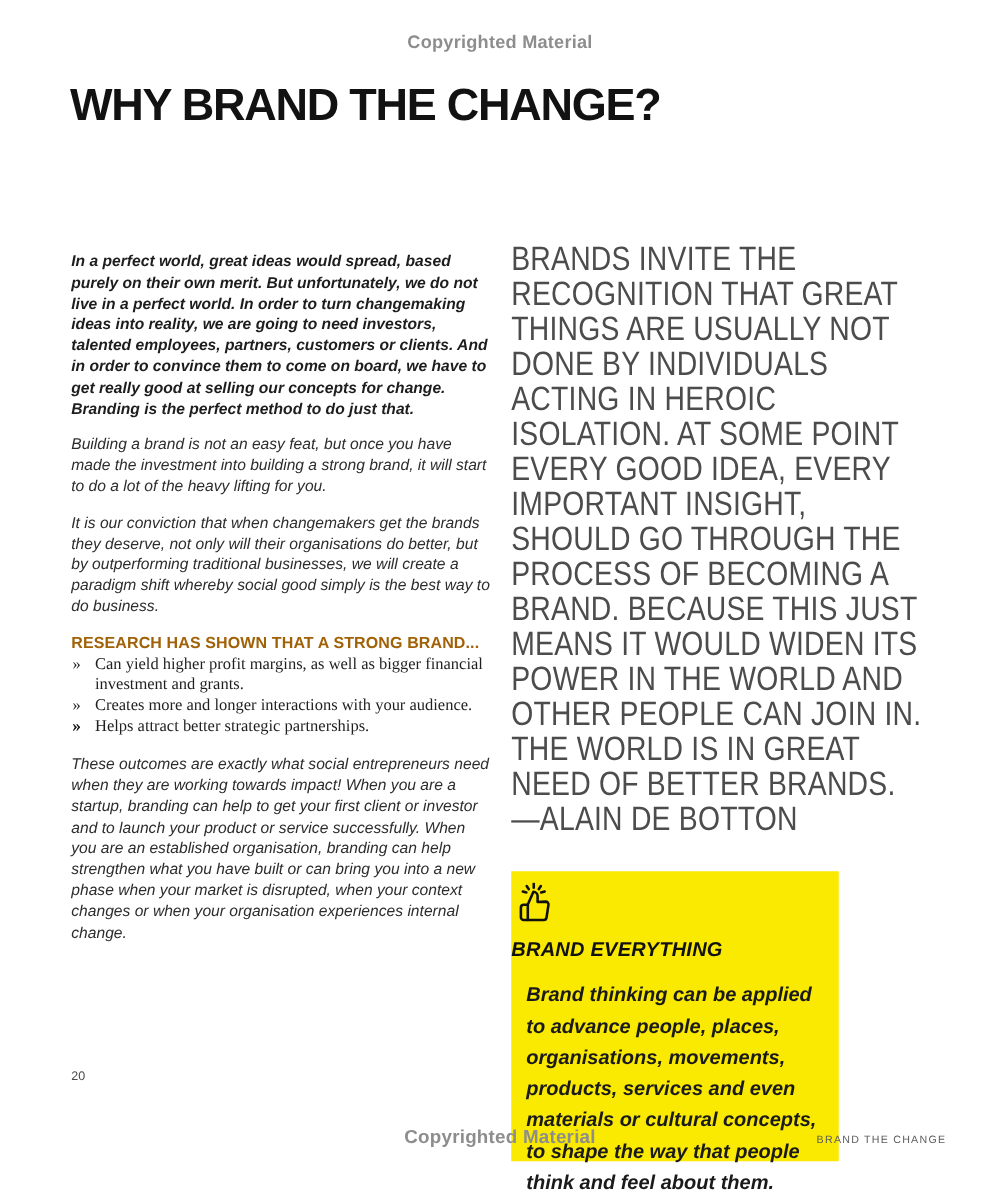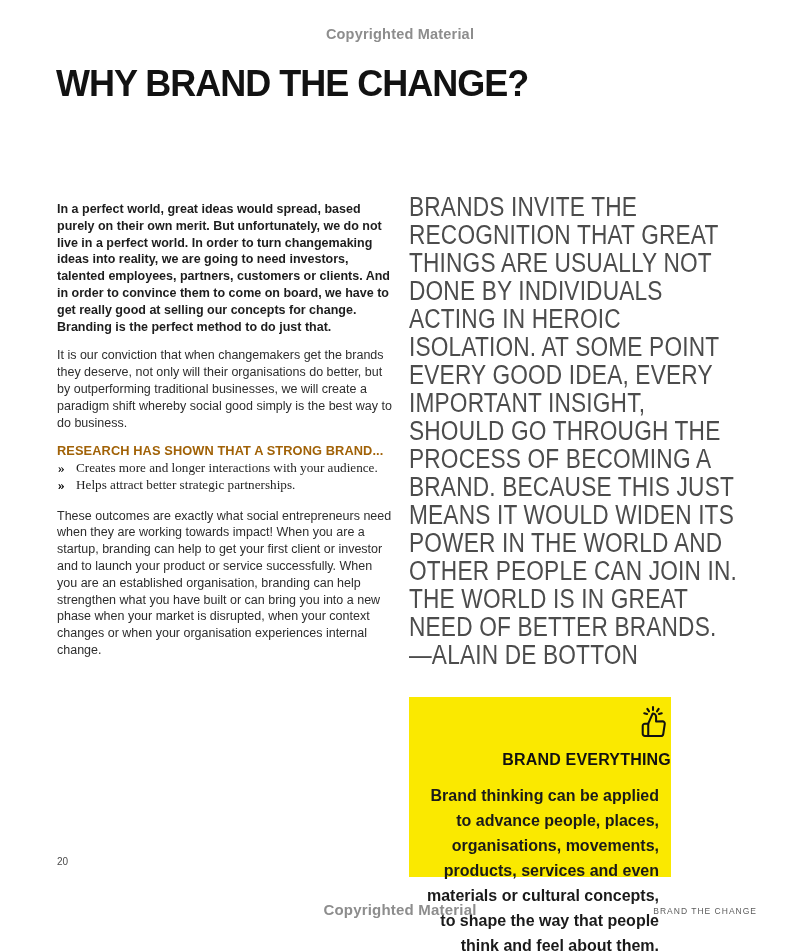--- a/index.html
+++ b/index.html
@@ -12,21 +12,21 @@
     font-size:14.5px;font-weight:700;color:#8d8d8d;letter-spacing:.2px;
   }
   .page-title{
     position:absolute;top:39px;left:56px;
     font-size:36px;font-weight:800;letter-spacing:-1px;color:#121212;
     white-space:nowrap;
     text-align:right;
   }
   
   .left-col{position:absolute;left:57px;top:201px;width:337px;}
-  .left-col p{margin:0 0 12px 0;font-size:12.5px;line-height:16.8px;color:#2d2d2d;}
+  .left-col p{margin:0 0 12px 0;font-size:12.5px;line-height:16.8px;color:#2d2d2d;font-style:italic;}
   .left-col p.intro{font-weight:700;color:#1d1d1d;}
   .research-heading{
     margin:1px 0 2px 0;font-size:12.8px;font-weight:800;color:#a16207;letter-spacing:.1px;
   }
   ul.research-list{list-style:none;margin:0 0 14px 0;padding:0;}
   ul.research-list li{
     position:relative;padding-left:19px;margin:0;
     font-family:"Liberation Serif",serif;font-size:13.2px;line-height:16.6px;color:#1f1f1f;
   }
   ul.research-list li .marker{
@@ -34,22 +34,22 @@
   }
   
   .quote-wrap{position:absolute;left:409px;top:193px;width:400px;
     transform:scaleX(0.84);transform-origin:0 0;}
   .quote{
     margin:0;font-size:27px;line-height:28px;font-weight:400;color:#4c4c4c;
     letter-spacing:.2px;white-space:pre-line;
   }
   
   .callout{
-    position:absolute;left:409px;top:697px;width:262px;height:180px;
-    text-align:right;box-sizing:border-box;padding-top:9px;
+    position:absolute;left:409px;top:697px;width:262px;height:232px;
+    text-align:left;box-sizing:border-box;padding-top:9px;font-style:italic;
   }
   .callout .icon{display:inline-block;width:36px;height:36px;}
   .callout h3{
     margin:5px 0 0 0;font-size:16px;font-weight:800;letter-spacing:.2px;color:#111;
   }
   .callout .body{
     margin:14px auto 0 auto;width:238px;
     font-size:16px;line-height:25px;font-weight:700;color:#1a1a1a;
   }
   
@@ -66,26 +66,28 @@
 <body>
 
 <div class="page">
 
   <div class="watermark-top">Copyrighted Material</div>
 
   <h1 class="page-title">WHY BRAND THE CHANGE?</h1>
 
   <div class="left-col">
     <p class="intro">In a perfect world, great ideas would spread, based purely on their own merit. But unfortunately, we do not live in a perfect world. In order to turn changemaking ideas into reality, we are going to need investors, talented employees, partners, customers or clients. And in order to convince them to come on board, we have to get really good at selling our concepts for change. Branding is the perfect method to do just that.</p>
+    <p>Building a brand is not an easy feat, but once you have made the investment into building a strong brand, it will start to do a lot of the heavy lifting for you.</p>
     <p>It is our conviction that when changemakers get the brands they deserve, not only will their organisations do better, but by outperforming traditional businesses, we will create a paradigm shift whereby social good simply is the best way to do business.</p>
     <h2 class="research-heading">RESEARCH HAS SHOWN THAT A STRONG BRAND...</h2>
     <ul class="research-list">
 
         <li>
           <span class="marker">»</span>
+          <span>Can yield higher profit margins, as well as bigger financial investment and grants.</span>
         </li>
 
         <li>
           <span class="marker">»</span>
           <span>Creates more and longer interactions with your audience.</span>
         </li>
 
         <li>
           <span class="marker">»</span>
         </li>

